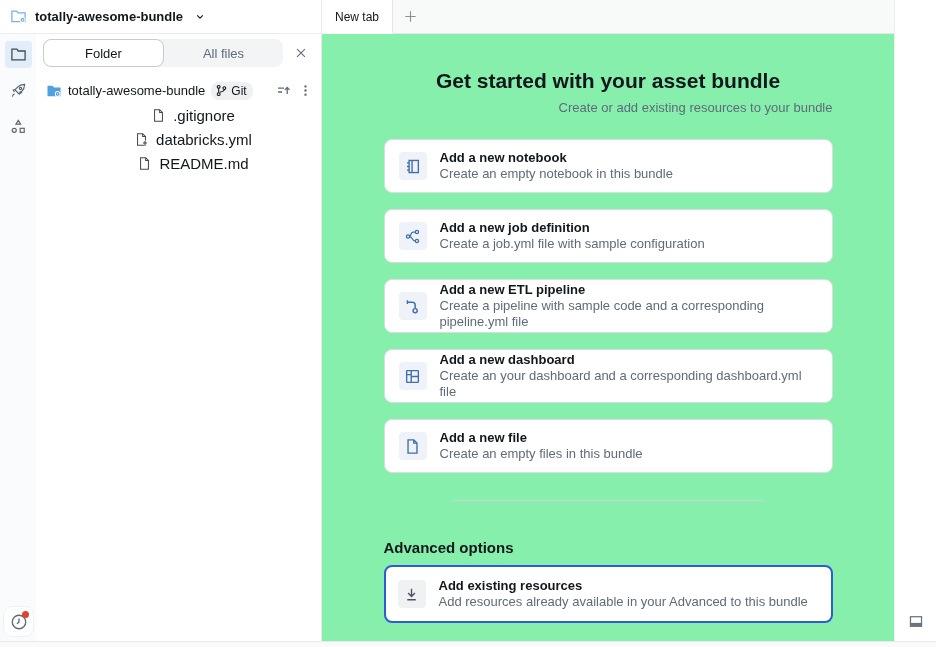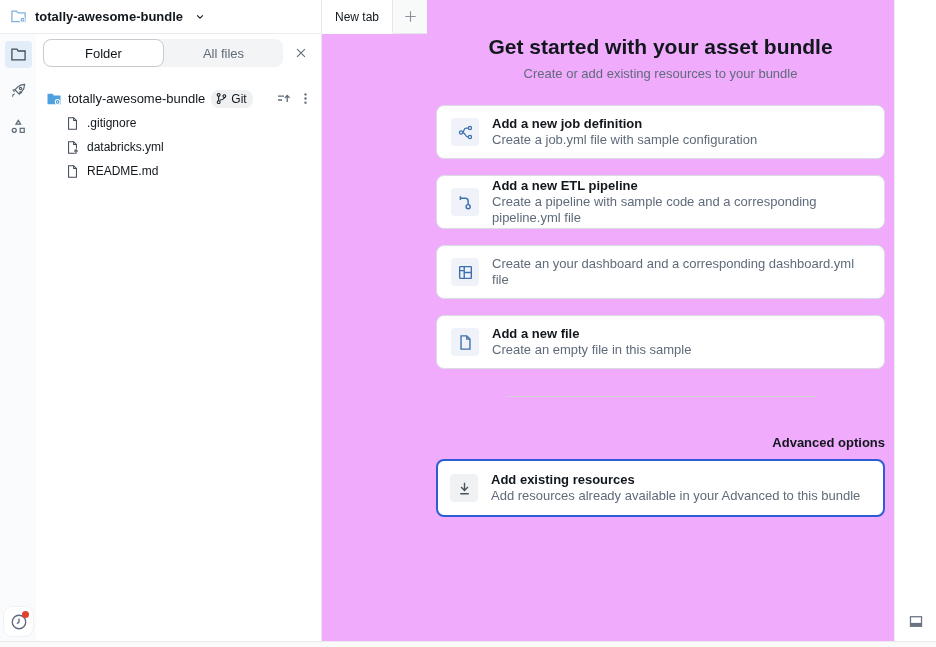--- a/index.html
+++ b/index.html
@@ -10,49 +10,49 @@
   .sidebar{position:absolute;top:0;left:0;bottom:6px;width:321px;border-right:1px solid #E7E9EB;display:flex;flex-direction:column;background:#fff;}
   .sidebar-header{height:33px;min-height:33px;border-bottom:1px solid #EAECEE;display:flex;align-items:center;gap:8px;padding:0 10px;}
   .bundle-title{font-weight:700;font-size:13px;white-space:nowrap;}
   .chevron-btn{margin-left:2px;display:flex;border:none;background:none;padding:2px;cursor:pointer;}
   .sidebar-body{flex:1;display:flex;min-height:0;}
   .rail{width:36px;min-width:36px;background:#FAFBFC;display:flex;flex-direction:column;align-items:center;padding-top:7px;gap:9px;position:relative;}
   .rail-btn{width:27px;height:27px;display:flex;align-items:center;justify-content:center;border:none;background:transparent;border-radius:4px;cursor:pointer;padding:0;}
   .rail-btn.active{background:#E3EDF9;}
   .history-btn{position:absolute;bottom:5px;left:4px;width:29px;height:29px;background:#fff;border:none;border-radius:8px;box-shadow:0 0 0 1px #EFF1F2;display:flex;align-items:center;justify-content:center;cursor:pointer;}
   .red-dot{position:absolute;top:4px;right:4px;width:7px;height:7px;border-radius:50%;background:#E0432D;}
-  .file-panel{flex:1;display:flex;flex-direction:column;padding-top:5px;min-width:0;gap:8px;}
+  .file-panel{flex:1;display:flex;flex-direction:column;padding-top:5px;min-width:0;}
   .filter-row{display:flex;align-items:center;padding:0 8px 0 7px;gap:6px;}
   .segmented{flex:1;display:flex;background:#F3F4F6;border-radius:8px;height:28px;align-items:stretch;}
   .seg{flex:1;display:flex;align-items:center;justify-content:center;font-size:13px;border:none;background:transparent;color:#5F6B7A;cursor:pointer;border-radius:8px;font-family:inherit;padding:0;}
   .seg.active{background:#fff;border:1px solid #C6CBD1;color:#11171C;}
   .close-btn{border:none;background:none;width:24px;height:24px;display:flex;align-items:center;justify-content:center;cursor:pointer;padding:0;}
   .tree{margin-top:11px;}
   .tree-root{display:flex;align-items:center;gap:6px;height:25px;padding:0 6px 0 10px;cursor:pointer;}
   .root-name{font-size:13px;white-space:nowrap;}
   .git-badge{display:inline-flex;align-items:center;gap:3px;background:#EEF0F2;border-radius:8px;padding:2px 6px 2px 4px;font-size:12px;cursor:pointer;border:none;font-family:inherit;color:#11171C;}
   .tree-actions{margin-left:auto;display:flex;align-items:center;gap:2px;}
   .icon-btn{border:none;background:none;padding:2px;display:flex;cursor:pointer;}
-  .tree-file{display:flex;align-items:center;gap:7px;height:24px;padding-left:29px;font-size:12px;cursor:pointer;}
+  .tree-file{display:flex;align-items:center;gap:7px;height:24px;padding-left:29px;font-size:15px;cursor:pointer;justify-content:center;}
 
   
-  .main{position:absolute;top:0;left:322px;right:42px;bottom:6px;display:flex;flex-direction:row;background:#f0abfc;}
+  .main{position:absolute;top:0;left:322px;right:42px;bottom:6px;display:flex;flex-direction:column;background:#86efac;}
   .tabbar{height:33px;min-height:33px;background:#F8F9F9;border-bottom:1px solid #E4E6E8;display:flex;align-items:stretch;}
   .tab{background:#fff;display:flex;align-items:center;padding:0 13px;font-size:12px;border-right:1px solid #E4E6E8;margin-bottom:-1px;border-bottom:1px solid #fff;cursor:pointer;}
   .tab-plus{width:34px;display:flex;align-items:center;justify-content:center;border:none;background:none;cursor:pointer;}
   .content{flex:1;overflow:hidden;padding-top:35px;}
   .content-inner{width:449px;margin:0 auto;}
   .page-title{font-size:21px;font-weight:700;text-align:center;margin:0 0 7px;}
-  .page-subtitle{font-size:13px;color:#5F6B7A;text-align:center;margin:0 0 24px;}
+  .page-subtitle{font-size:13px;color:#5F6B7A;text-align:right;margin:0 0 24px;}
   .card{display:flex;align-items:center;gap:13px;border:1px solid #D9DDE1;border-radius:8px;padding:0 14px;height:54px;margin-bottom:16px;cursor:pointer;background:#fff;box-sizing:border-box;}
   .card-icon{width:28px;height:28px;min-width:28px;border-radius:4px;background:#EFF3F9;display:flex;align-items:center;justify-content:center;}
   .card-title{font-size:13px;font-weight:700;line-height:16px;}
   .card-desc{font-size:13px;color:#5F6B7A;line-height:16px;}
   .divider{border:none;border-top:1px solid #CFD2D6;width:310px;margin:27px auto 0;}
-  .advanced-label{font-size:13px;font-weight:700;margin-top:38px;text-align:right;}
+  .advanced-label{font-size:15px;font-weight:700;margin-top:38px;}
   .advanced-card{margin-top:9px;border:2px solid #2E5CD6;border-radius:8px;height:58px;display:flex;align-items:center;gap:13px;padding:16px 12px;cursor:pointer;box-sizing:border-box;background:#fff;}
   .advanced-icon{background:#F0F1F3;}
 
   
   .right-rail{position:absolute;top:0;right:0;bottom:6px;width:41px;border-left:1px solid #EDEEEF;background:#fff;}
   .panel-btn{position:absolute;bottom:9px;left:50%;transform:translateX(-50%);border:none;background:none;cursor:pointer;display:flex;padding:2px;}
   .bottom-strip{position:absolute;left:0;right:0;bottom:0;height:5px;background:#FAFAFA;border-top:1px solid #E7E9EB;}
 </style>
 </head>
 <body>
@@ -222,20 +222,33 @@
             </svg>
         </span>
       </button>
     </div>
 
     <div class="content">
       <div class="content-inner">
         <h1 class="page-title">Get started with your asset bundle</h1>
         <p class="page-subtitle">Create or add existing resources to your bundle</p>
 
+        <div class="card">
+          <span class="card-icon">
+            <svg width="17" height="17" viewBox="0 0 16 16" fill="none" stroke="#3F6FAE" stroke-width="1.3">
+                <rect x="4.8" y="2.3" width="8.7" height="11.4"></rect>
+                <path d="M7.6 2.3v11.4"></path>
+                <path d="M2.8 4.6h2M2.8 8h2M2.8 11.4h2"></path>
+              </svg>
+          </span>
+          <span class="card-text">
+            <div class="card-title">Add a new notebook</div>
+            <div class="card-desc">Create an empty notebook in this bundle</div>
+          </span>
+        </div>
 
         <div class="card">
           <span class="card-icon">
             <svg width="17" height="17" viewBox="0 0 16 16" fill="none" stroke="#3F6FAE" stroke-width="1.2">
                 <circle cx="12.2" cy="3.8" r="1.5"></circle>
                 <circle cx="3.8" cy="8" r="1.5"></circle>
                 <circle cx="12.2" cy="12.2" r="1.5"></circle>
                 <path d="M10.7 3.8H8.5C6.2 3.8 6.5 8 5.3 8M5.3 8c2.6 0 2.4 4.2 5 4.2h.4"></path>
               </svg>
           </span>
@@ -259,34 +272,35 @@
         </div>
 
         <div class="card">
           <span class="card-icon">
             <svg width="17" height="17" viewBox="0 0 16 16" fill="none" stroke="#3F6FAE" stroke-width="1.3">
                 <rect x="2.5" y="2.5" width="11" height="11" rx="0.5"></rect>
                 <path d="M6.8 2.5v11M6.8 8h6.7M2.5 6.2h4.3"></path>
               </svg>
           </span>
           <span class="card-text">
+            <div class="card-title">Add a new dashboard</div>
             <div class="card-desc">Create an your dashboard and a corresponding dashboard.yml file</div>
           </span>
         </div>
 
         <div class="card">
           <span class="card-icon">
             <svg width="17" height="17" viewBox="0 0 16 16" fill="none" stroke="#3F6FAE" stroke-width="1.3">
                 <path d="M3.8 1.8h5.4l3 3v9.4H3.8z"></path>
                 <path d="M9.2 1.8v3h3"></path>
               </svg>
           </span>
           <span class="card-text">
             <div class="card-title">Add a new file</div>
-            <div class="card-desc">Create an empty file in this sample</div>
+            <div class="card-desc">Create an empty files in this bundle</div>
           </span>
         </div>
 
         <hr class="divider">
 
         <div class="advanced-label">Advanced options</div>
 
         <div class="advanced-card">
           <span class="card-icon advanced-icon">
             <svg width="17" height="17" viewBox="0 0 16 16" fill="none" stroke="#49535E" stroke-width="1.3">

